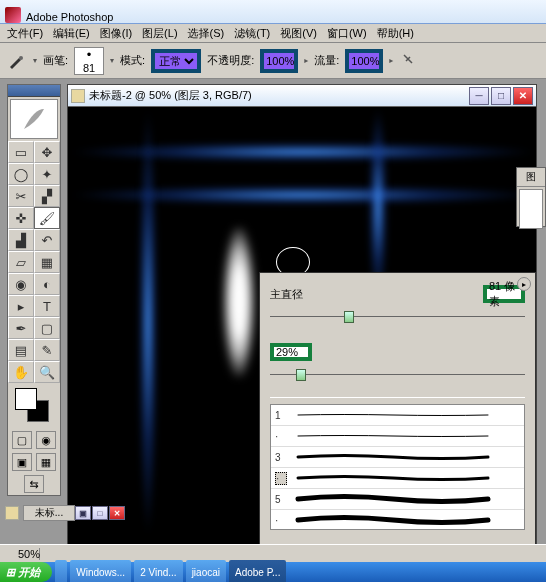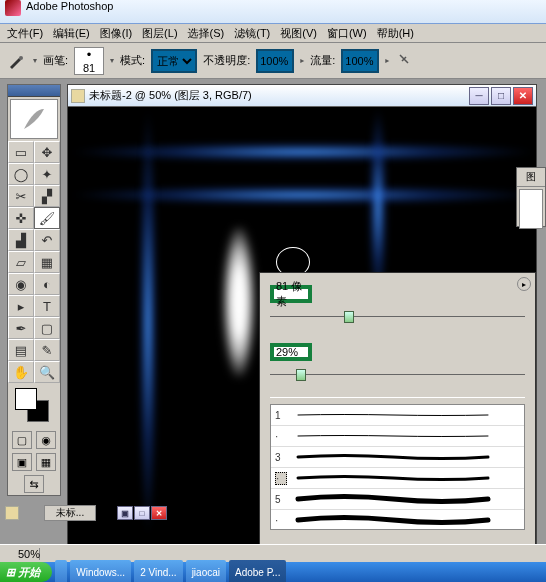--- a/index.html
+++ b/index.html
@@ -1,25 +1,25 @@
 <!DOCTYPE html>
 <html><head>
 <meta charset="utf-8">
 <style>
 *{margin:0;padding:0;box-sizing:border-box;font-family:Tahoma,'Microsoft YaHei',sans-serif;font-size:11px}
 body{width:546px;height:582px;background:#999;overflow:hidden;position:relative}
-.titlebar{height:24px;background:linear-gradient(#eef6ff,#d6e6f8);display:flex;align-items:flex-start;padding-left:5px;border-bottom:1px solid #7a9fd8}
+.titlebar{height:24px;background:linear-gradient(#eef6ff,#d6e6f8);display:flex;align-items:flex-end;padding-left:5px;border-bottom:1px solid #7a9fd8}
 .ps-ico{display:inline-block;width:16px;height:16px;background:linear-gradient(135deg,#8b0000,#ff6b9d);border-radius:2px;margin-right:5px}
 .menubar{height:19px;background:#d4d0c8;display:flex;align-items:center;padding-left:2px;border-bottom:1px solid #888}
 .menubar span{padding:2px 5px;cursor:default}
 .optbar{height:36px;background:#d4d0c8;display:flex;align-items:center;padding:2px 5px;gap:6px;border-bottom:1px solid #888}
 .brush-ico{width:22px;height:22px;display:inline-flex;align-items:center;justify-content:center}
 .brush-dd{width:30px;height:28px;border:1px solid #888;background:#fff;display:flex;flex-direction:column;align-items:center;justify-content:center;font-size:10px}
 .opt-arrow{font-size:8px;color:#555}
-select,input.num{height:24px;border:2px solid #0c4a6e;font-size:11px;background:#0369a1}
+select,input.num{height:24px;border:4px solid #0c4a6e;font-size:11px;background:#8b5cf6}
 input.num{width:38px;text-align:left;padding-left:2px}
 .workspace{position:relative;height:479px;background:#999}
 .toolbox{position:absolute;left:7px;top:5px;width:54px;background:#d4d0c8;border:1px solid #666}
 .tb-head{height:12px;background:linear-gradient(#5a7fb8,#3a5f98);border-bottom:1px solid #444}
 .tb-grid{display:grid;grid-template-columns:1fr 1fr}
 .tb-cell{height:22px;border:1px solid #aaa;border-top-color:#fff;border-left-color:#fff;display:flex;align-items:center;justify-content:center;font-size:13px;color:#333;background:#d4d0c8}
 .tb-cell.active{background:#fff;border:1px solid #666}
 .color-swatch{height:40px;position:relative;margin:3px}
 .fgc{position:absolute;width:22px;height:22px;top:2px;left:4px;background:#fff;border:1px solid #000}
 .bgc{position:absolute;width:22px;height:22px;top:14px;left:16px;background:#000;border:1px solid #666}
@@ -50,21 +50,21 @@
 .bp-divider{height:1px;background:#888;margin:6px 0;border-bottom:1px solid #fff}
 .brush-list{height:126px;background:#fff;border:1px solid #888;overflow-y:scroll;display:flex;flex-direction:column}
 .bl-row{display:flex;align-items:center;height:23px;border-bottom:1px solid #ddd;padding-left:4px;gap:6px}
 .bl-num{width:12px;font-size:10px;color:#333}
 .bl-num.sel{background:#d4d0c8;border:1px dotted #000}
 .bl-stroke{flex:1;height:20px;display:flex;align-items:center}
 .bl-stroke svg{width:200px;height:18px}
 .popup-arrow{position:absolute;top:4px;right:4px;width:14px;height:14px;border:1px solid #888;background:#d4d0c8;display:flex;align-items:center;justify-content:center;font-size:8px;border-radius:50%}
 .side-panel{position:absolute;right:0;top:88px;width:30px;height:60px;background:#d4d0c8;border:1px solid #666}
 .side-tab{writing-mode:horizontal-tb;font-size:10px;padding:2px;border-bottom:1px solid #888;text-align:center}
-.docstatus{position:absolute;left:5px;bottom:36px;display:flex;align-items:center;gap:21px;height:18px}
+.docstatus{position:absolute;left:5px;bottom:36px;display:flex;align-items:center;gap:0;height:18px}
 .ds-box{width:52px;height:16px;background:#d4d0c8;border:1px solid #888;display:flex;align-items:center;justify-content:center;font-size:10px}
 .mini-winbtns{display:flex;gap:1px}
 .mini-winbtns .winbtn{width:16px;height:14px;font-size:8px}
 .statusbar{position:absolute;bottom:20px;left:0;right:0;height:18px;background:#d4d0c8;border-top:1px solid #fff;display:flex;align-items:center;font-size:10px}
 .sb-zoom{width:40px;border-right:1px solid #888;padding-left:18px}
 .sb-doc{padding-left:4px;border-right:1px solid #888;width:120px}
 .sb-hint{padding-left:6px}
 .taskbar{position:absolute;bottom:0;left:0;right:0;height:20px;background:linear-gradient(#3a8de8,#1a5db8);display:flex;align-items:center}
 .start{height:20px;padding:0 12px 0 6px;background:linear-gradient(#5c5,#2a2);color:#fff;font-weight:bold;font-style:italic;border-radius:0 10px 10px 0;display:flex;align-items:center;gap:3px}
 .tb-item{height:24px;margin-left:3px;padding:0 6px;background:linear-gradient(#5aa8f0,#3a7dd0);color:#fff;font-size:10px;display:flex;align-items:center;border-radius:2px;max-width:70px;overflow:hidden;white-space:nowrap}
@@ -183,20 +183,21 @@
       <div class="glow-h gh1"></div>
       <div class="glow-h gh2"></div>
       <div class="glow-v gv1"></div>
       <div class="glow-v gv2"></div>
       <div class="stroke"></div>
       <div class="cursor-ring"></div>
 
       <div class="brush-popup">
         <div class="popup-arrow">▸</div>
         <div class="bp-row">
+          <span class="bp-label">主直径</span>
           <span class="bp-val">81 像素</span>
         </div>
         <div class="slider">
           <div class="slider-track"></div>
           <div class="slider-thumb" style="left:29%"></div>
         </div>
         <div class="bp-row" style="margin-top:18px">
           <span class="bp-val">29%</span>
         </div>
         <div class="slider">

